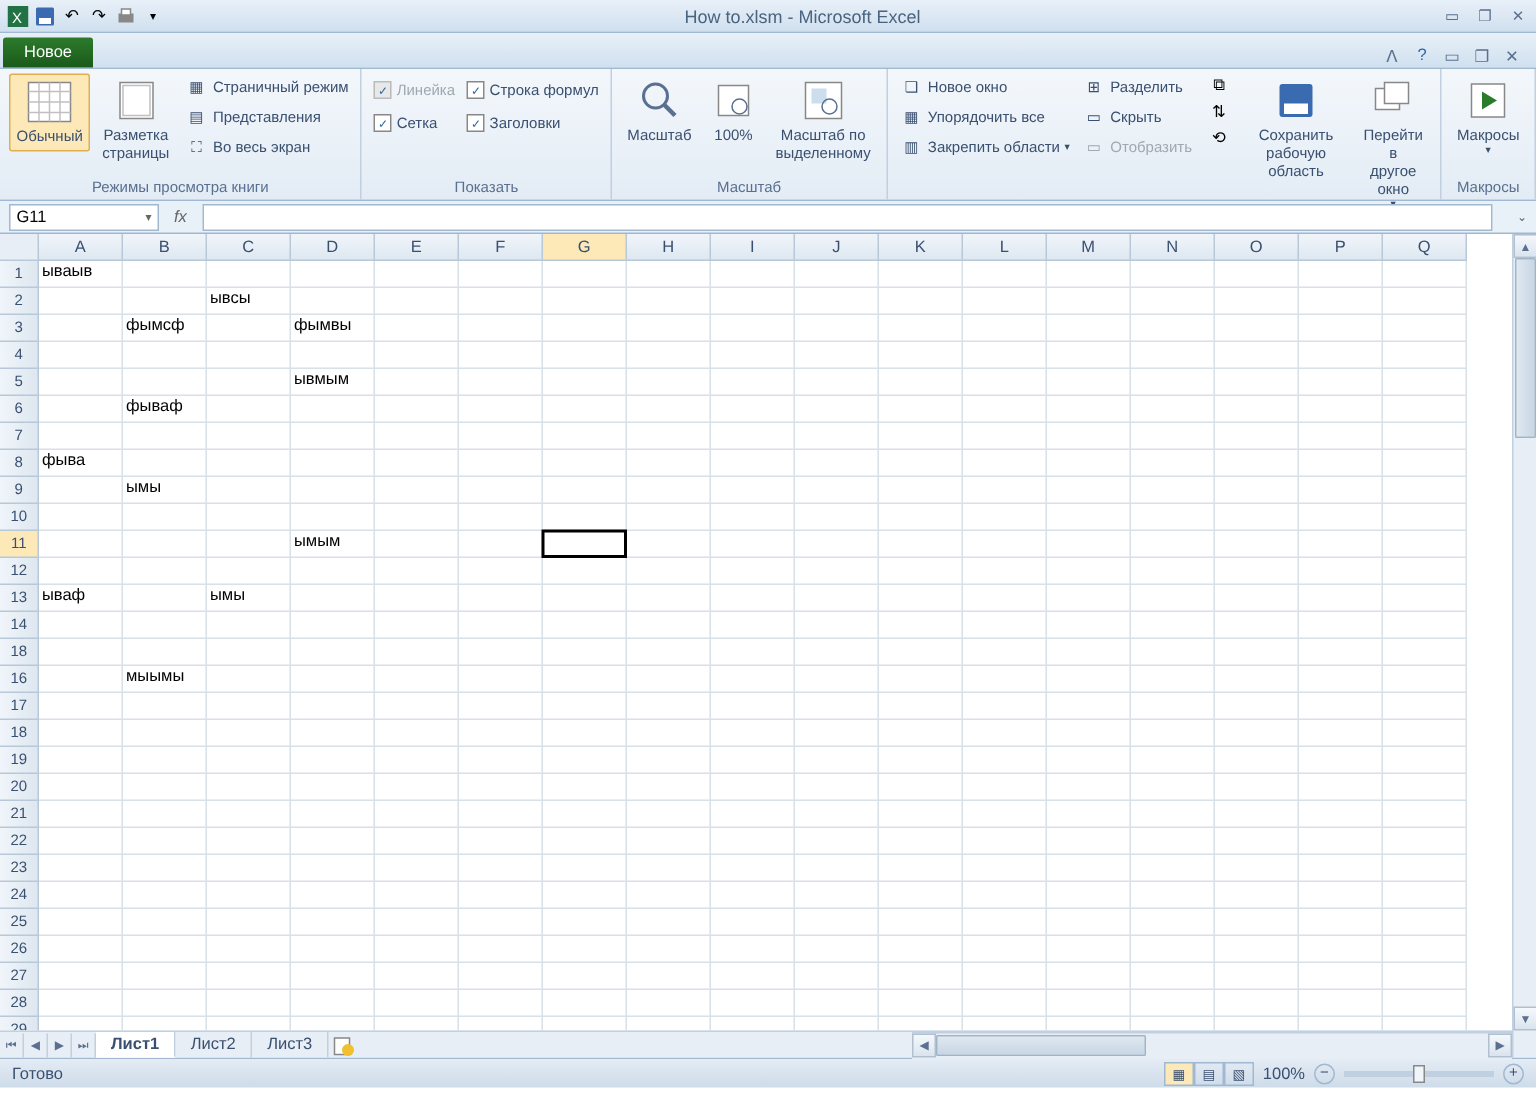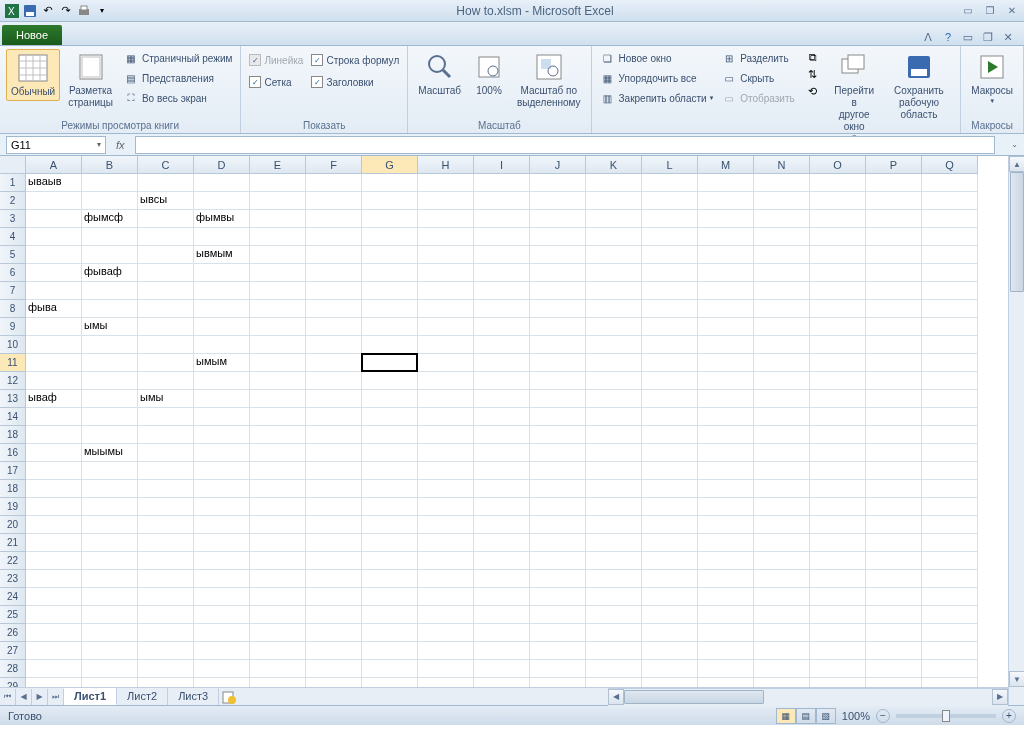--- a/index.html
+++ b/index.html
@@ -260,37 +260,37 @@
           </div>
       </div>
       <div class="rib-col" style="justify-content:center;gap:1px;padding:0 4px">
         <span class="small-icon">⧉</span>
         <span class="small-icon">⇅</span>
         <span class="small-icon">⟲</span>
       </div>
       <div class="rib-bigbtn">
           <div class="rib-bigicon">
             <svg width="28" height="28">
-              <rect x="2" y="6" width="16" height="14" fill="#fff" stroke="#888"></rect>
-              <rect x="8" y="2" width="16" height="14" fill="#fff" stroke="#888"></rect>
+              <rect x="3" y="3" width="22" height="22" fill="#3a6ab0" rx="2"></rect>
+              <rect x="6" y="16" width="16" height="7" fill="#fff"></rect>
             </svg>
           </div>
-          <span style="white-space:pre-line">Перейти в
-другое окно</span> 
-          <span style="font-size:7px">▾</span>
+          <span style="white-space:pre-line">Сохранить
+рабочую область</span>
         </div>
       <div class="rib-bigbtn">
           <div class="rib-bigicon">
             <svg width="28" height="28">
-              <rect x="3" y="3" width="22" height="22" fill="#3a6ab0" rx="2"></rect>
-              <rect x="6" y="16" width="16" height="7" fill="#fff"></rect>
+              <rect x="2" y="6" width="16" height="14" fill="#fff" stroke="#888"></rect>
+              <rect x="8" y="2" width="16" height="14" fill="#fff" stroke="#888"></rect>
             </svg>
           </div>
-          <span style="white-space:pre-line">Сохранить
-рабочую область</span>
+          <span style="white-space:pre-line">Перейти в
+другое окно</span> 
+          <span style="font-size:7px">▾</span>
         </div>
     </div>
     <div class="rib-group-label">Окно</div>
   </div>
 
   <div class="rib-group">
     <div class="rib-group-body">
       <div class="rib-bigbtn">
           <div class="rib-bigicon">
             <svg width="28" height="28">

